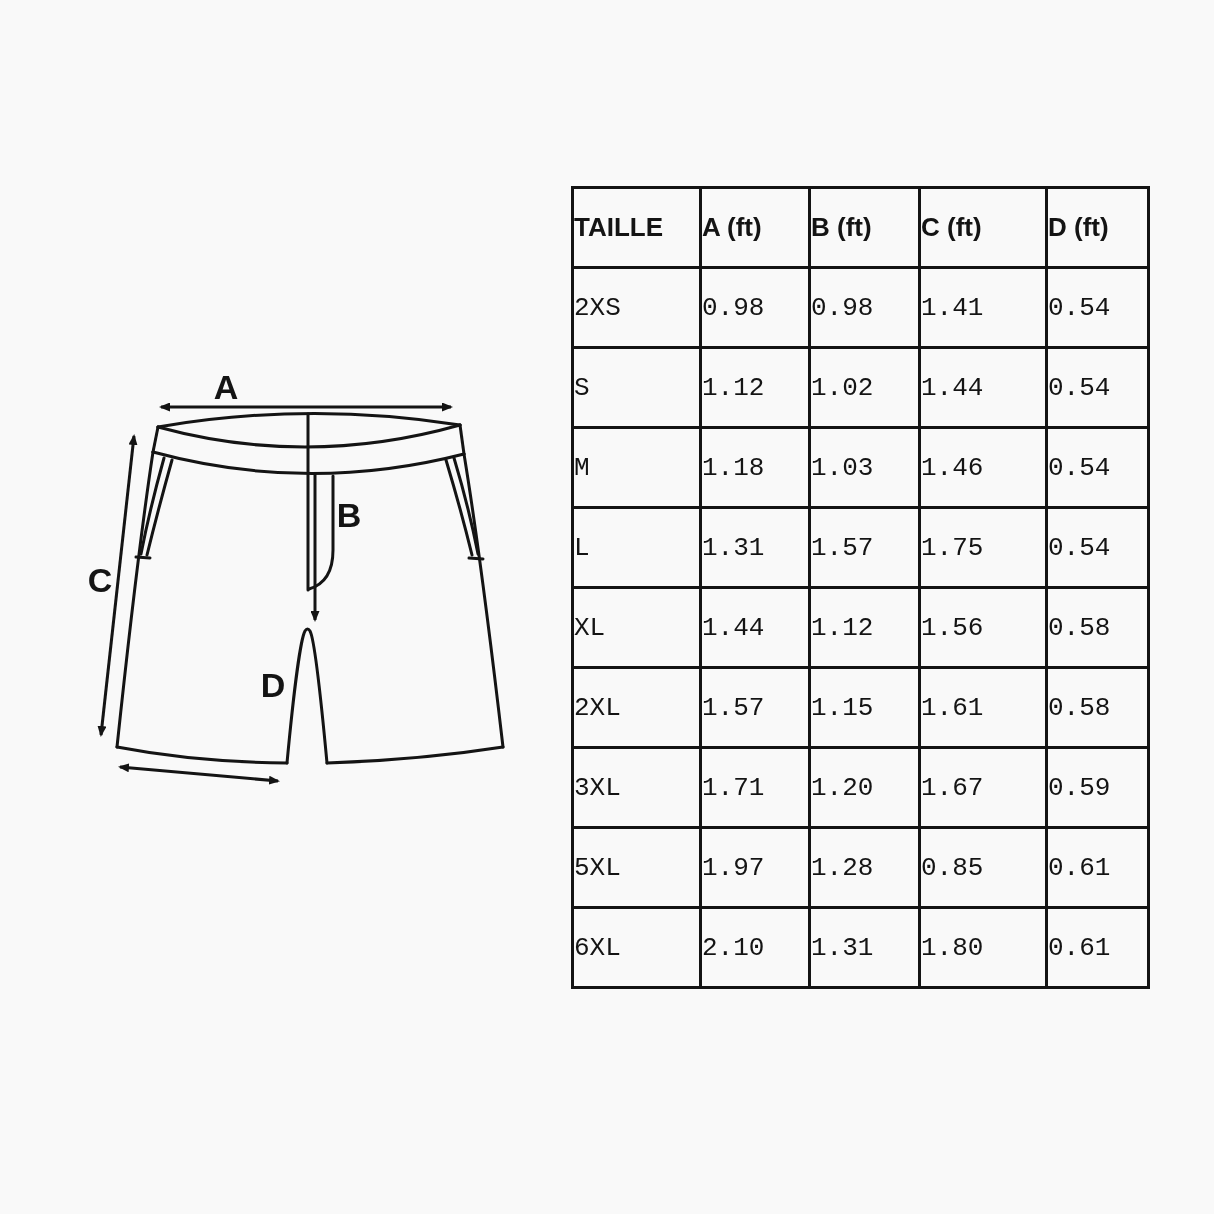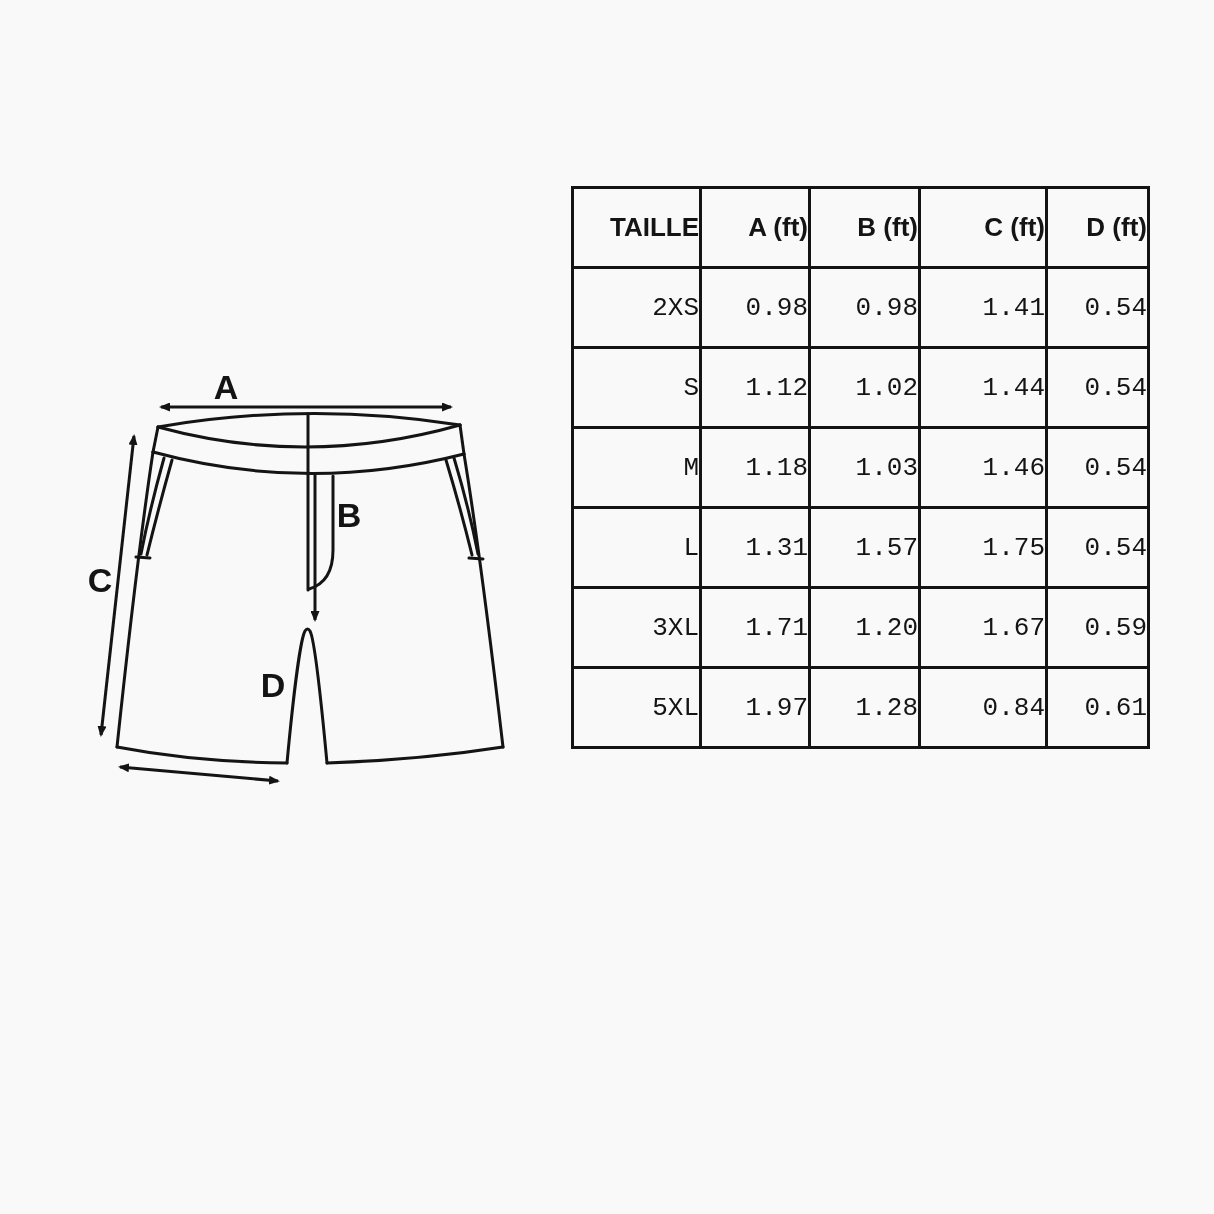--- a/index.html
+++ b/index.html
@@ -21,21 +21,21 @@
     top: 186px;
     border-collapse: collapse;
     table-layout: fixed;
     background: #f9f9f9;
   }
   .size-table th,
   .size-table td {
     border: 3px solid #141414;
     height: 77px;
     padding: 0;
-    text-align: right;
+    text-align: left;
     vertical-align: middle;
     font-size: 26px;
     color: #141414;
     white-space: nowrap;
   }
   .size-table th { font-weight: 700; }
   .size-table td { font-weight: 400; font-family: Liberation Mono, monospace; }
   
   .diagram {
     position: absolute;
@@ -162,29 +162,50 @@
         <td>0.54</td>
       </tr>
       <tr>
         <td>L</td>
         <td>1.31</td>
         <td>1.57</td>
         <td>1.75</td>
         <td>0.54</td>
       </tr>
       <tr>
+        <td>XL</td>
+        <td>1.44</td>
+        <td>1.12</td>
+        <td>1.56</td>
+        <td>0.58</td>
+      </tr>
+      <tr>
+        <td>2XL</td>
+        <td>1.57</td>
+        <td>1.15</td>
+        <td>1.61</td>
+        <td>0.58</td>
+      </tr>
+      <tr>
         <td>3XL</td>
         <td>1.71</td>
         <td>1.20</td>
         <td>1.67</td>
         <td>0.59</td>
       </tr>
       <tr>
         <td>5XL</td>
         <td>1.97</td>
         <td>1.28</td>
-        <td>0.84</td>
+        <td>0.85</td>
+        <td>0.61</td>
+      </tr>
+      <tr>
+        <td>6XL</td>
+        <td>2.10</td>
+        <td>1.31</td>
+        <td>1.80</td>
         <td>0.61</td>
       </tr>
     </tbody>
   </table>
 
 </div>
 
 </body></html>

